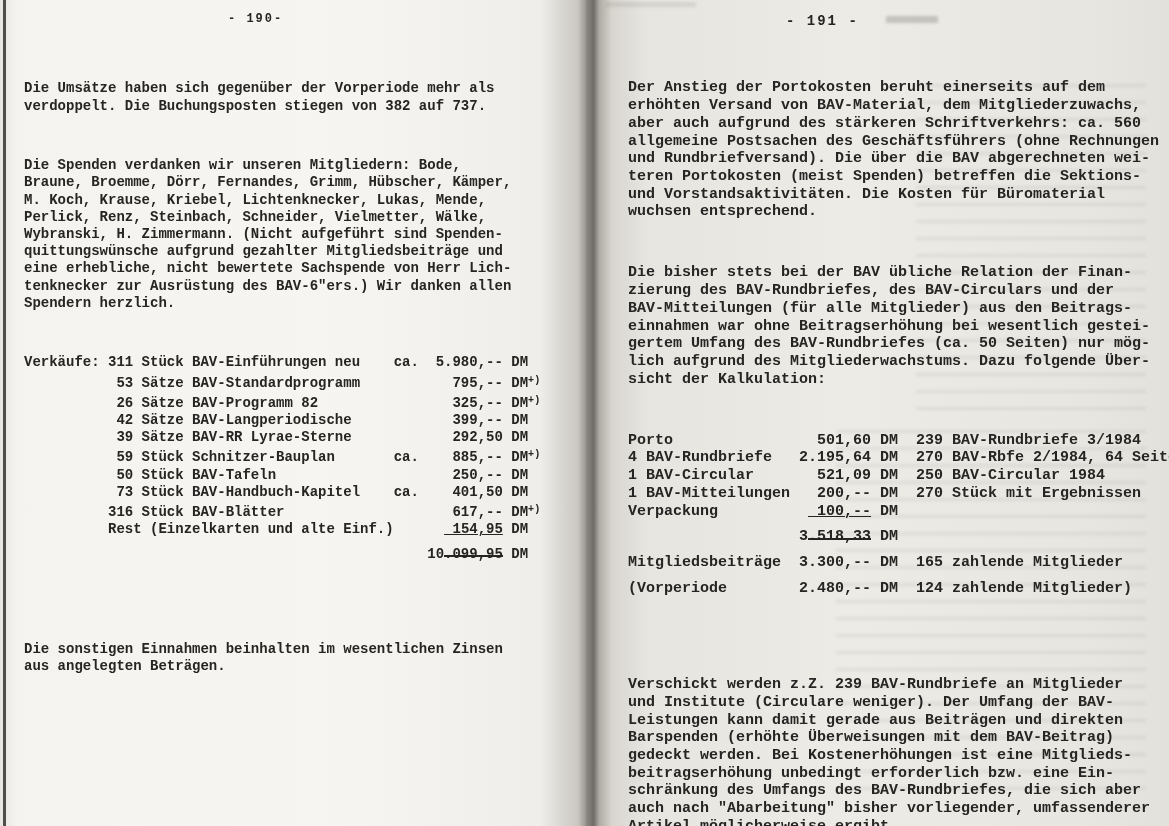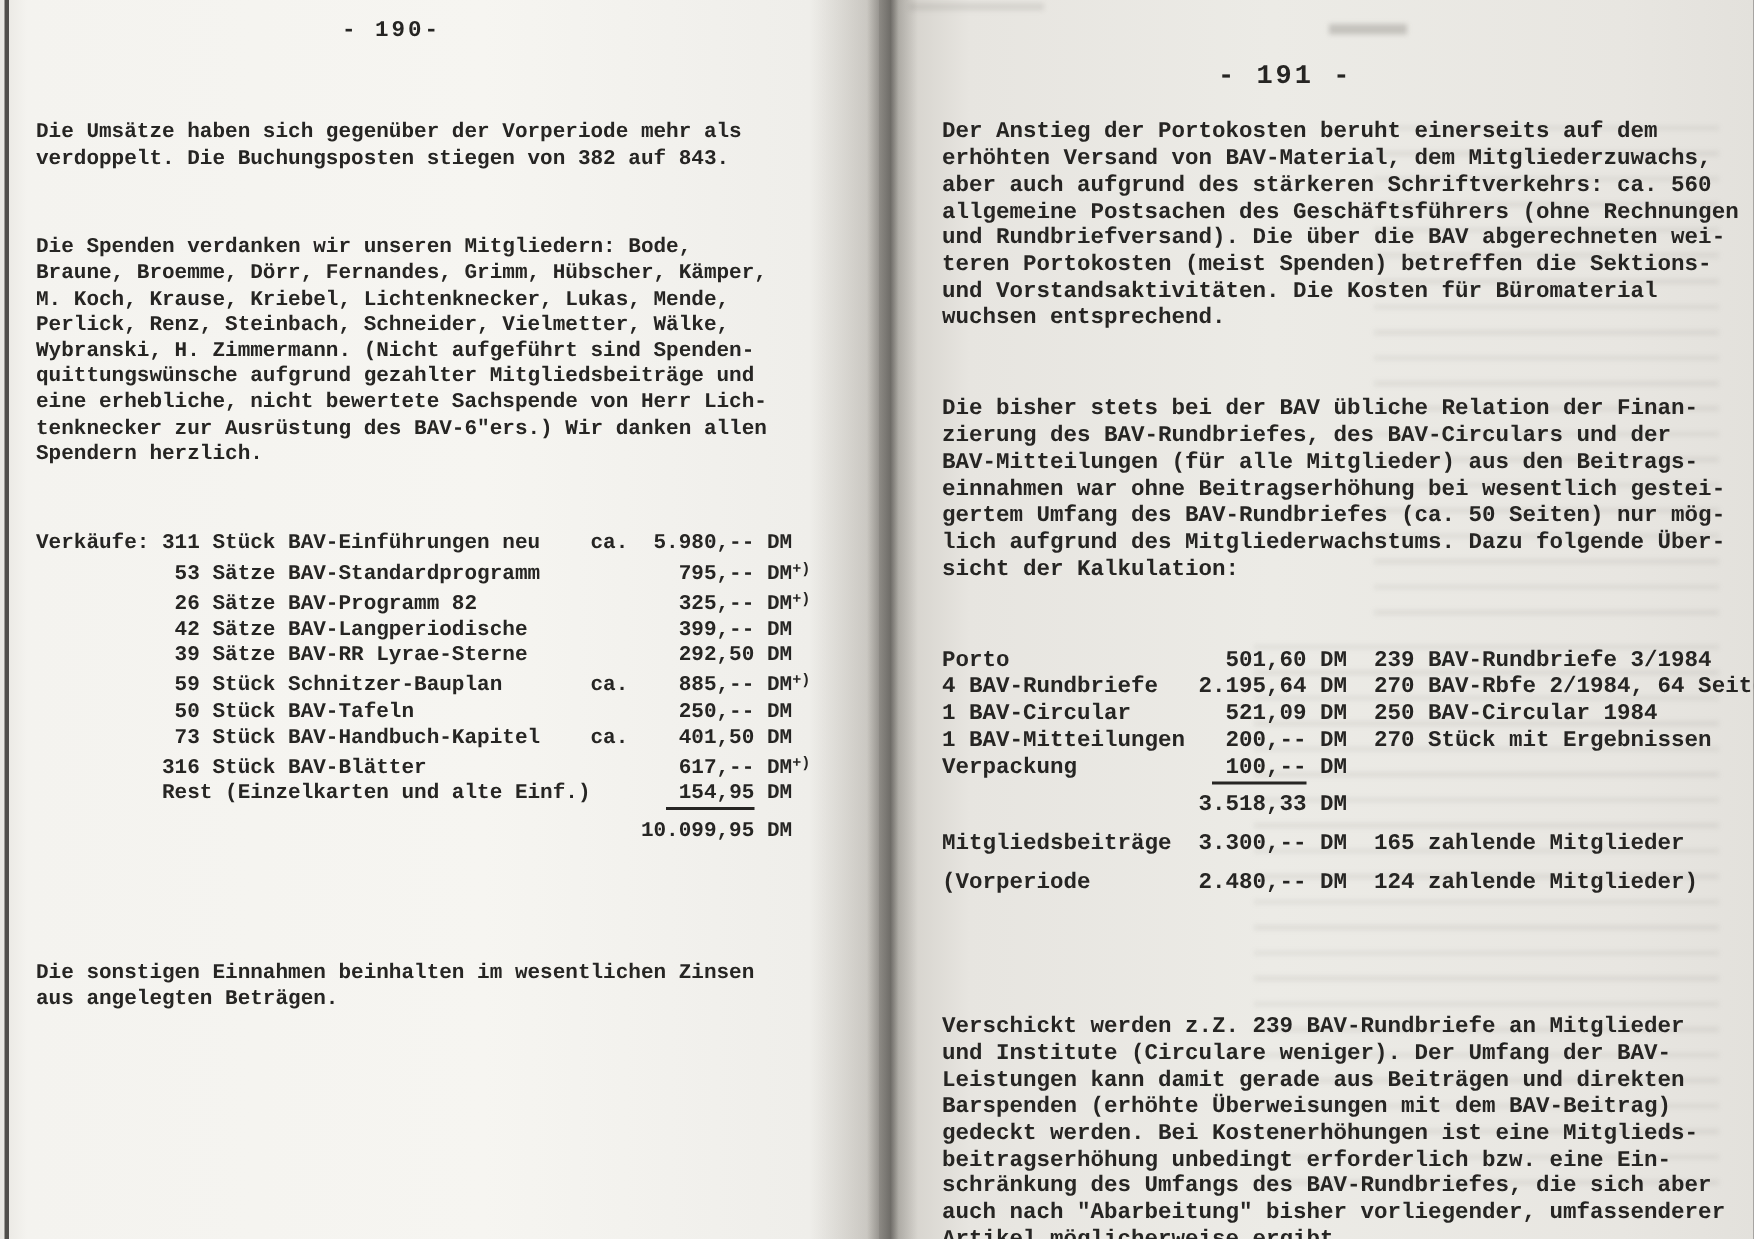--- a/index.html
+++ b/index.html
@@ -13,42 +13,42 @@
   .page{position:absolute;top:0;overflow:hidden;}
   .page-left{
     left:0;width:586px;height:826px;
     background:linear-gradient(90deg,#e8e6e1 0px,#f4f3ef 18px,#f6f5f1 55%,#efeeea 92%,#d8d5cf 99%);
   }
   .edge-line{position:absolute;left:3px;top:0;width:3px;height:826px;background:#35332f;opacity:.85;}
   .page-left .body{
     position:absolute;left:24px;top:46px;width:548px;
     font-size:14px;line-height:17.2px;white-space:pre-wrap;
   }
-  .pgnum{position:absolute;font-size:15px;letter-spacing:2px;}
+  .pgnum{position:absolute;font-size:12px;letter-spacing:2px;}
   .pgnum-left{left:228px;top:12px;}
-  .pgnum-right{left:226px;top:13px;font-size:18px;margin-top:28px;}
+  .pgnum-right{left:200px;top:13px;font-size:14px;}
   .para{margin:0 0 8px 0;white-space:pre-wrap;}
   
   .page-right{
     left:586px;width:583px;height:826px;
     background:linear-gradient(90deg,#b4b1ab 0px,#d3d0ca 14px,#e7e5e0 60px,#ecebe6 45%,#e8e6e1 85%,#e3e1dc 100%);
   }
   .page-right .body{
     position:absolute;left:42px;top:44px;width:560px;
     font-size:15px;line-height:17.7px;white-space:pre-wrap;
   }
   
   .gutter{
     position:absolute;left:578px;top:0;width:34px;height:826px;
     background:linear-gradient(90deg,rgba(60,58,54,0) 0%,rgba(60,58,54,.45) 32%,rgba(40,38,35,.55) 46%,rgba(90,88,82,.30) 62%,rgba(120,118,112,0) 100%);
     pointer-events:none;
   }
   
   .trow{white-space:pre;}
-  .u{border-bottom:2px solid #262523;padding-bottom:1px;}
+  .u{border-bottom:2px solid #262523;padding-bottom:18px;text-decoration:underline;}
   sup.fn{font-size:.72em;vertical-align:4px;letter-spacing:0;}
   .gap-s{height:8px;}
   
   .smudge{position:absolute;pointer-events:none;filter:blur(1.6px);}
   .smudge-lines{
     background:repeating-linear-gradient(0deg,rgba(105,102,96,.10) 0px,rgba(105,102,96,.10) 3px,rgba(0,0,0,0) 3px,rgba(0,0,0,0) 17px);
   }
   .smudge-bar{background:rgba(110,107,100,.30);}
   .fold-shade{
     position:absolute;pointer-events:none;
@@ -59,21 +59,21 @@
 <body>
 
 <div class="canvas">
 
   <div class="page page-left">
     <div class="edge-line"></div>
     <div class="fold-shade" style="left:540px;top:0;width:46px;height:826px;"></div>
     <div class="pgnum pgnum-left">- 190-</div>
     <div class="body">
       <p class="para">Die Umsätze haben sich gegenüber der Vorperiode mehr als
-verdoppelt. Die Buchungsposten stiegen von 382 auf 843.</p>
+verdoppelt. Die Buchungsposten stiegen von 382 auf 737.</p>
       <p class="para">Die Spenden verdanken wir unseren Mitgliedern: Bode,
 Braune, Broemme, Dörr, Fernandes, Grimm, Hübscher, Kämper,
 M. Koch, Krause, Kriebel, Lichtenknecker, Lukas, Mende,
 Perlick, Renz, Steinbach, Schneider, Vielmetter, Wälke,
 Wybranski, H. Zimmermann. (Nicht aufgeführt sind Spenden-
 quittungswünsche aufgrund gezahlter Mitgliedsbeiträge und
 eine erhebliche, nicht bewertete Sachspende von Herr Lich-
 tenknecker zur Ausrüstung des BAV-6"ers.) Wir danken allen
 Spendern herzlich.</p>
       <div id="sales-table"><div class="trow">Verkäufe: 311 Stück BAV-Einführungen neu    ca.  5.980,-- DM</div><div class="trow">           53 Sätze BAV-Standardprogramm           795,-- DM<sup class="fn">+)</sup></div><div class="trow">           26 Sätze BAV-Programm 82                325,-- DM<sup class="fn">+)</sup></div><div class="trow">           42 Sätze BAV-Langperiodische            399,-- DM</div><div class="trow">           39 Sätze BAV-RR Lyrae-Sterne            292,50 DM</div><div class="trow">           59 Stück Schnitzer-Bauplan       ca.    885,-- DM<sup class="fn">+)</sup></div><div class="trow">           50 Stück BAV-Tafeln                     250,-- DM</div><div class="trow">           73 Stück BAV-Handbuch-Kapitel    ca.    401,50 DM</div><div class="trow">          316 Stück BAV-Blätter                    617,-- DM<sup class="fn">+)</sup></div><div class="trow">          Rest (Einzelkarten und alte Einf.)      <span class="u"> 154,95</span> DM</div><div class="gap-s"></div><div class="trow">                                                10.099,95 DM</div></div>

